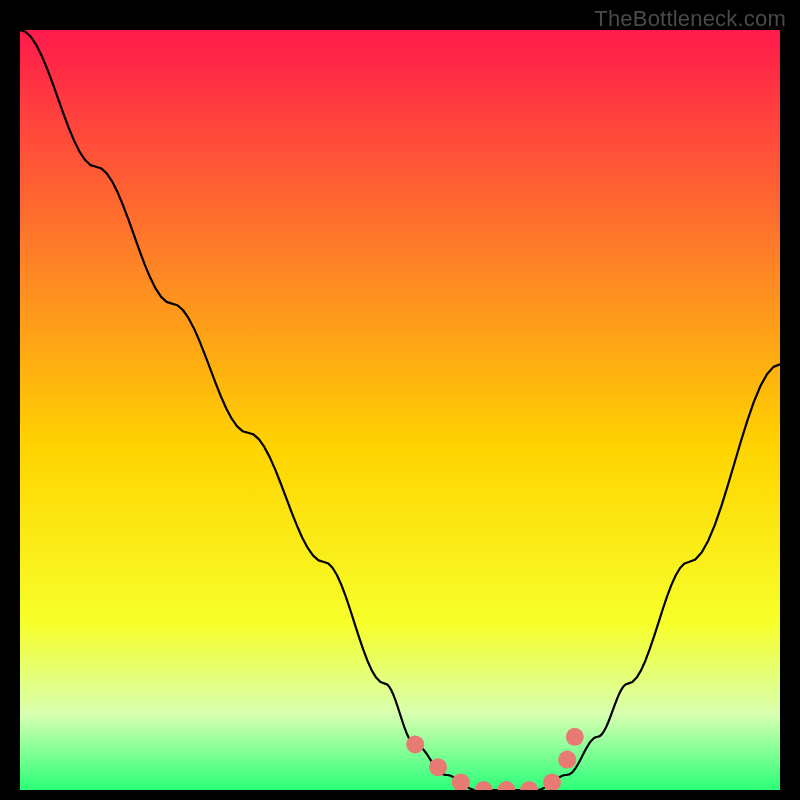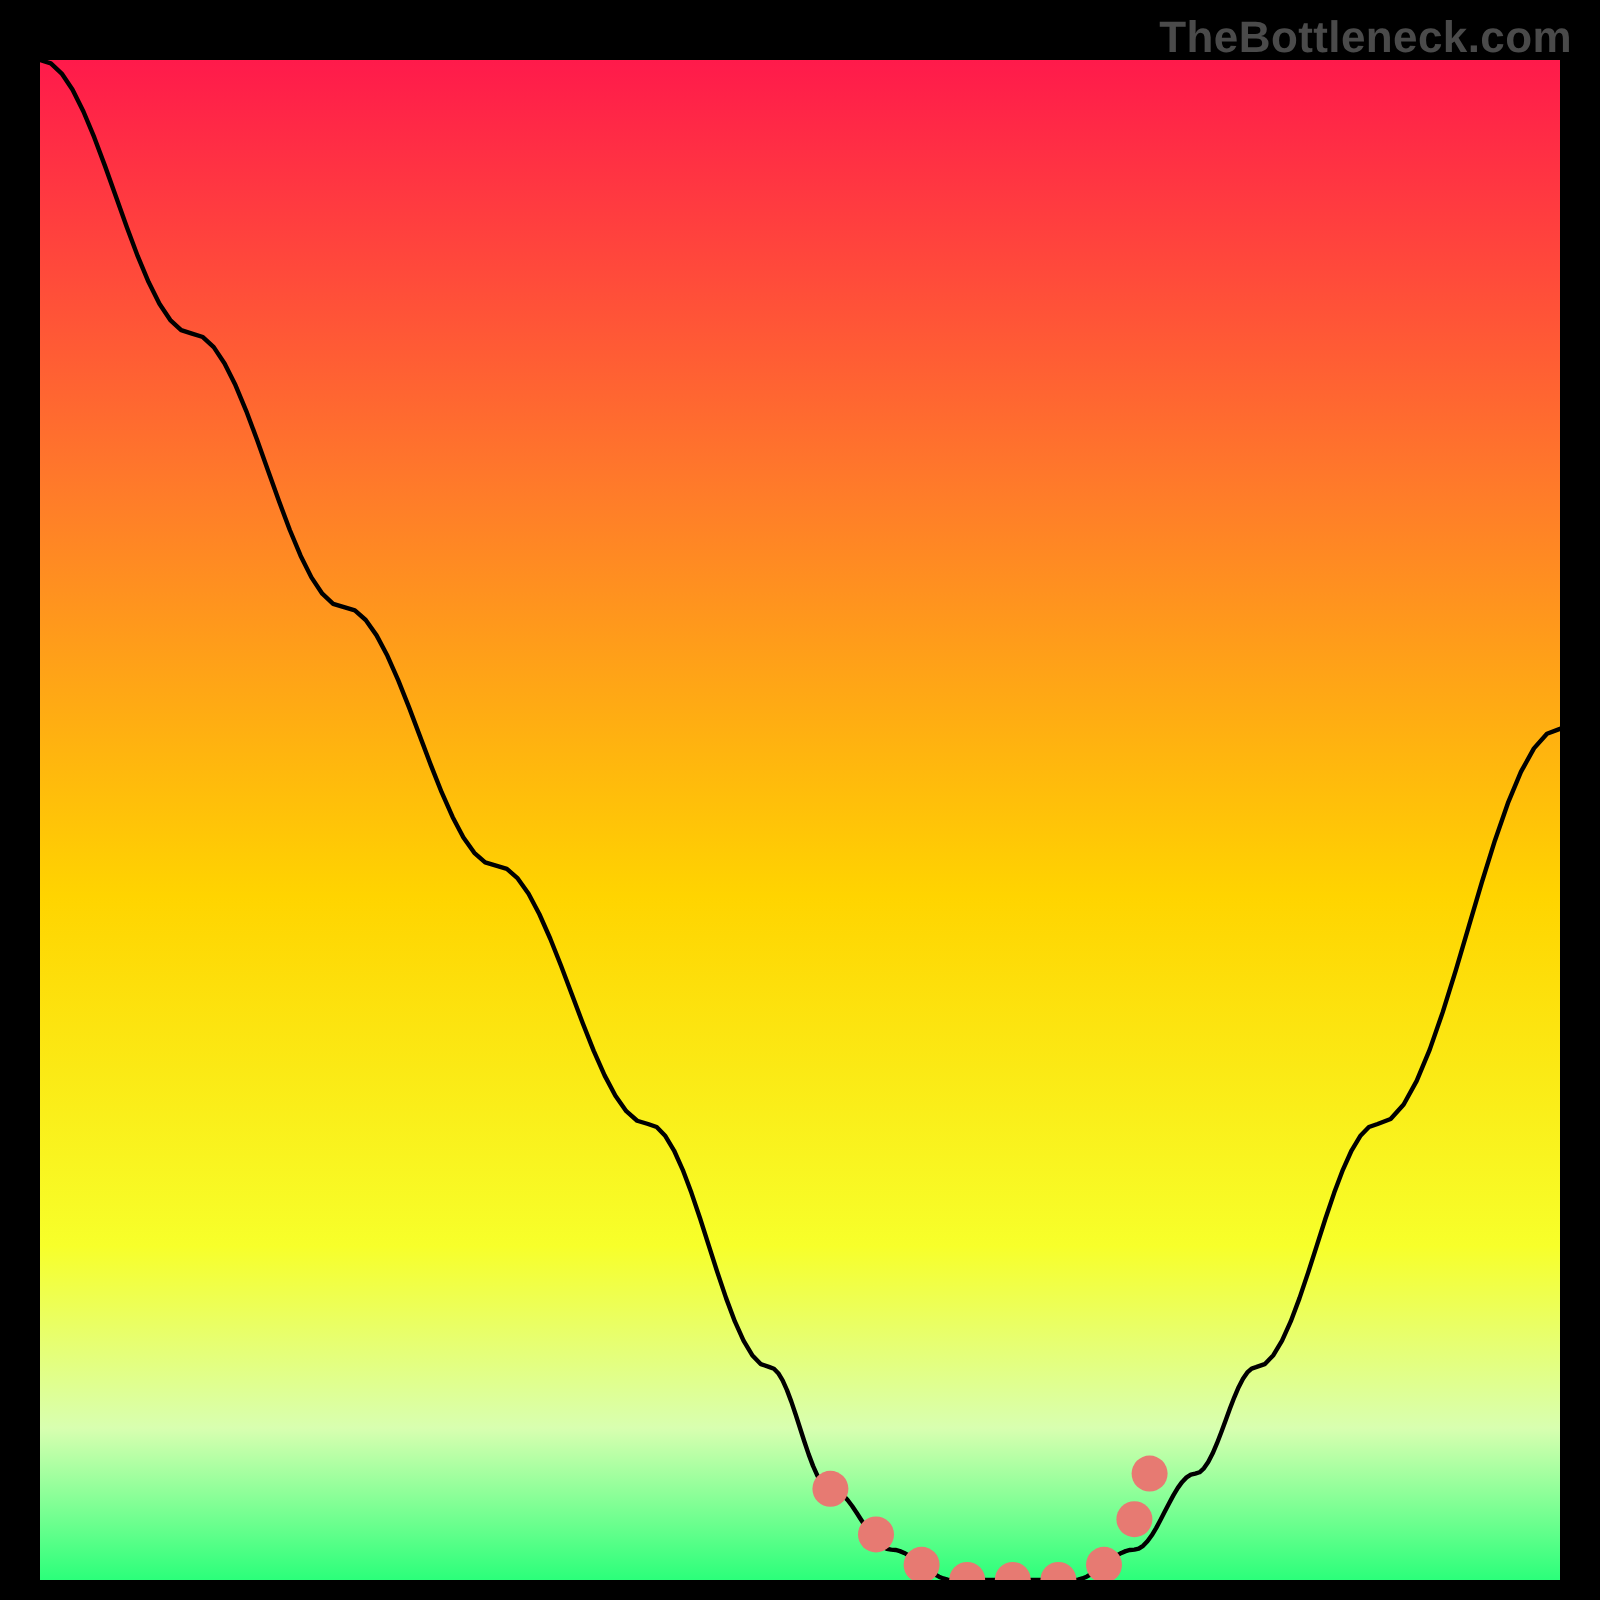--- a/index.html
+++ b/index.html
@@ -16,21 +16,21 @@
     width: 800px;
     height: 800px;
     background: #000;
   }
   .watermark {
     position: absolute;
     top: 6px;
     right: 14px;
     color: #4a4a4a;
     font-size: 22px;
-    font-weight: 700;
+    font-weight: 400;
     letter-spacing: 0.2px;
     z-index: 10;
   }
   .plot {
     position: absolute;
     left: 20px;
     top: 30px;
     width: 760px;
     height: 760px;
   }

